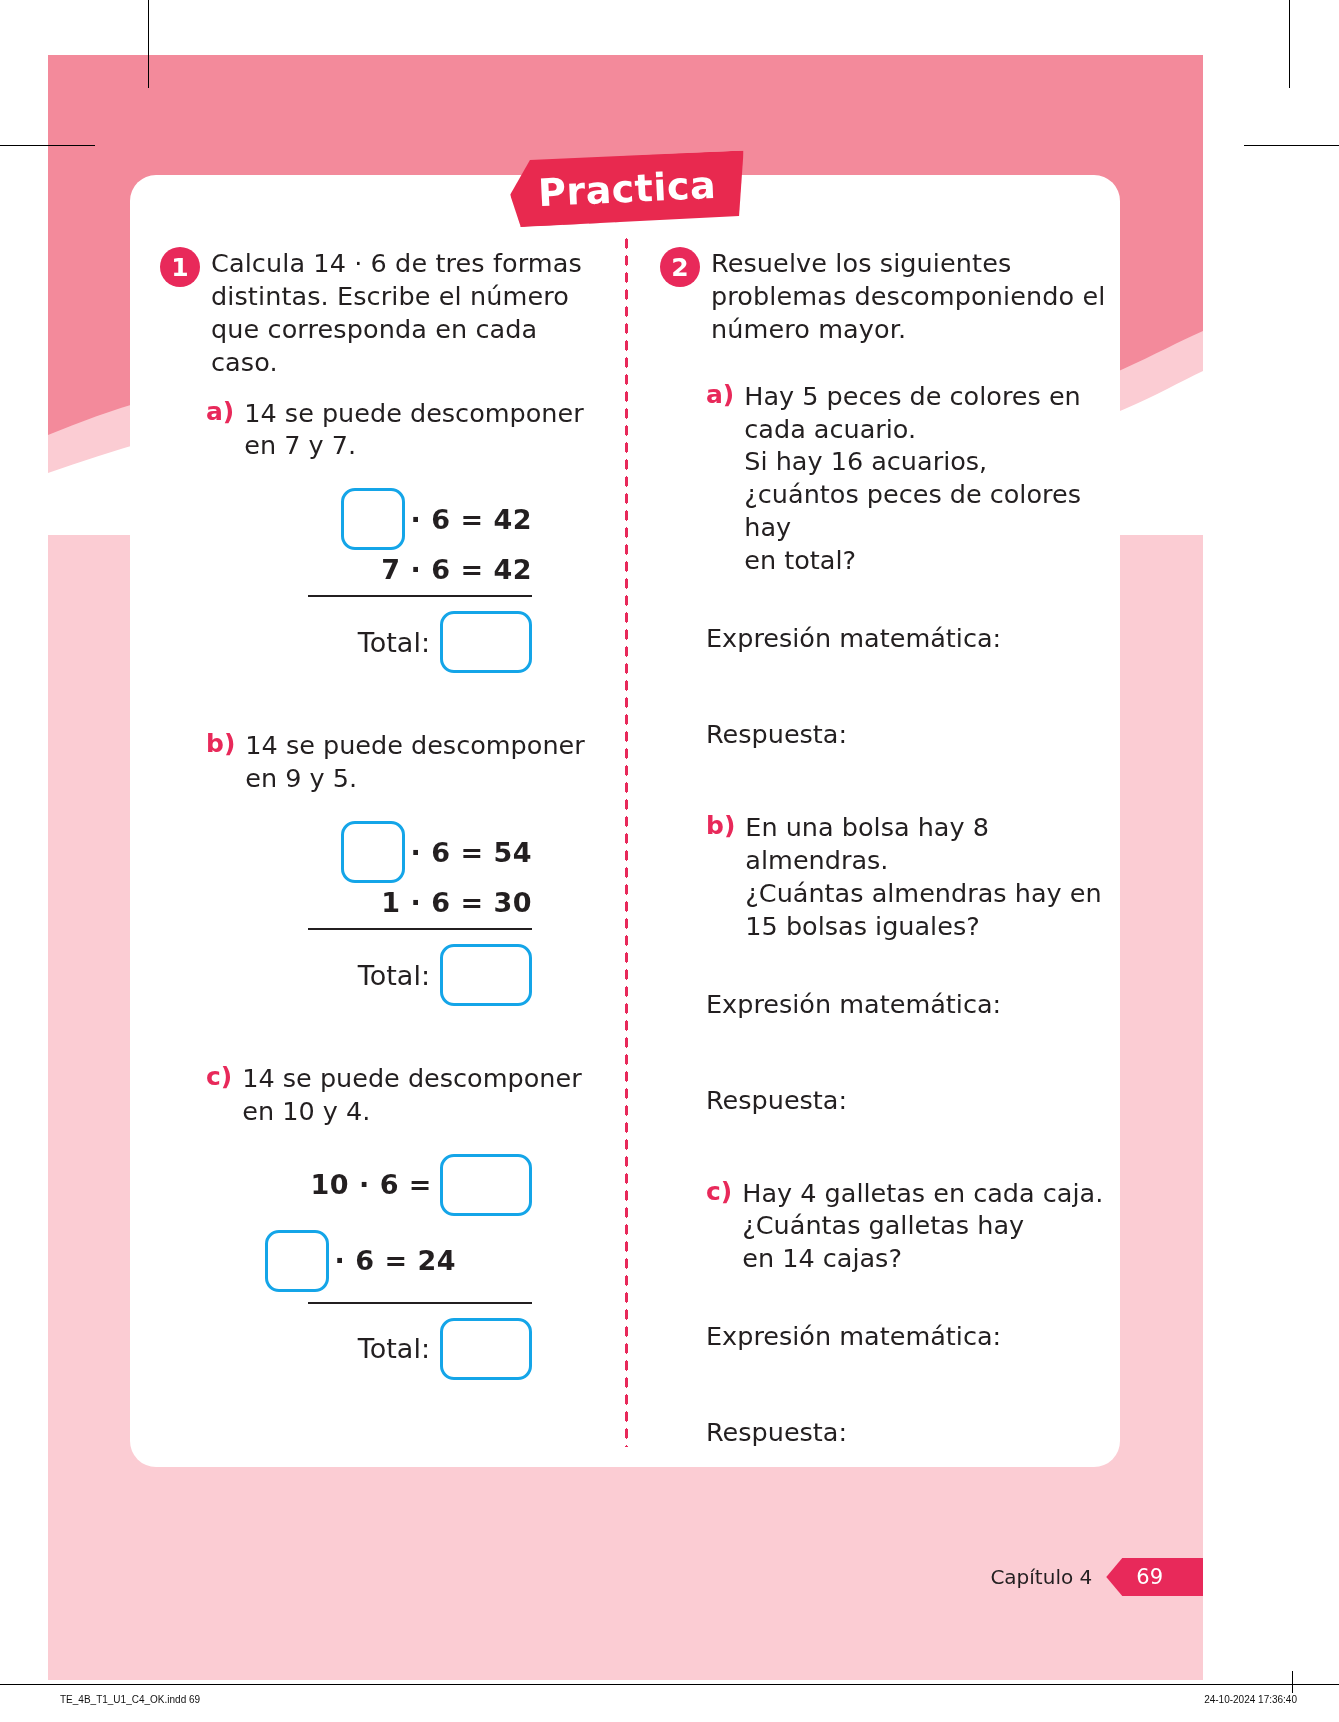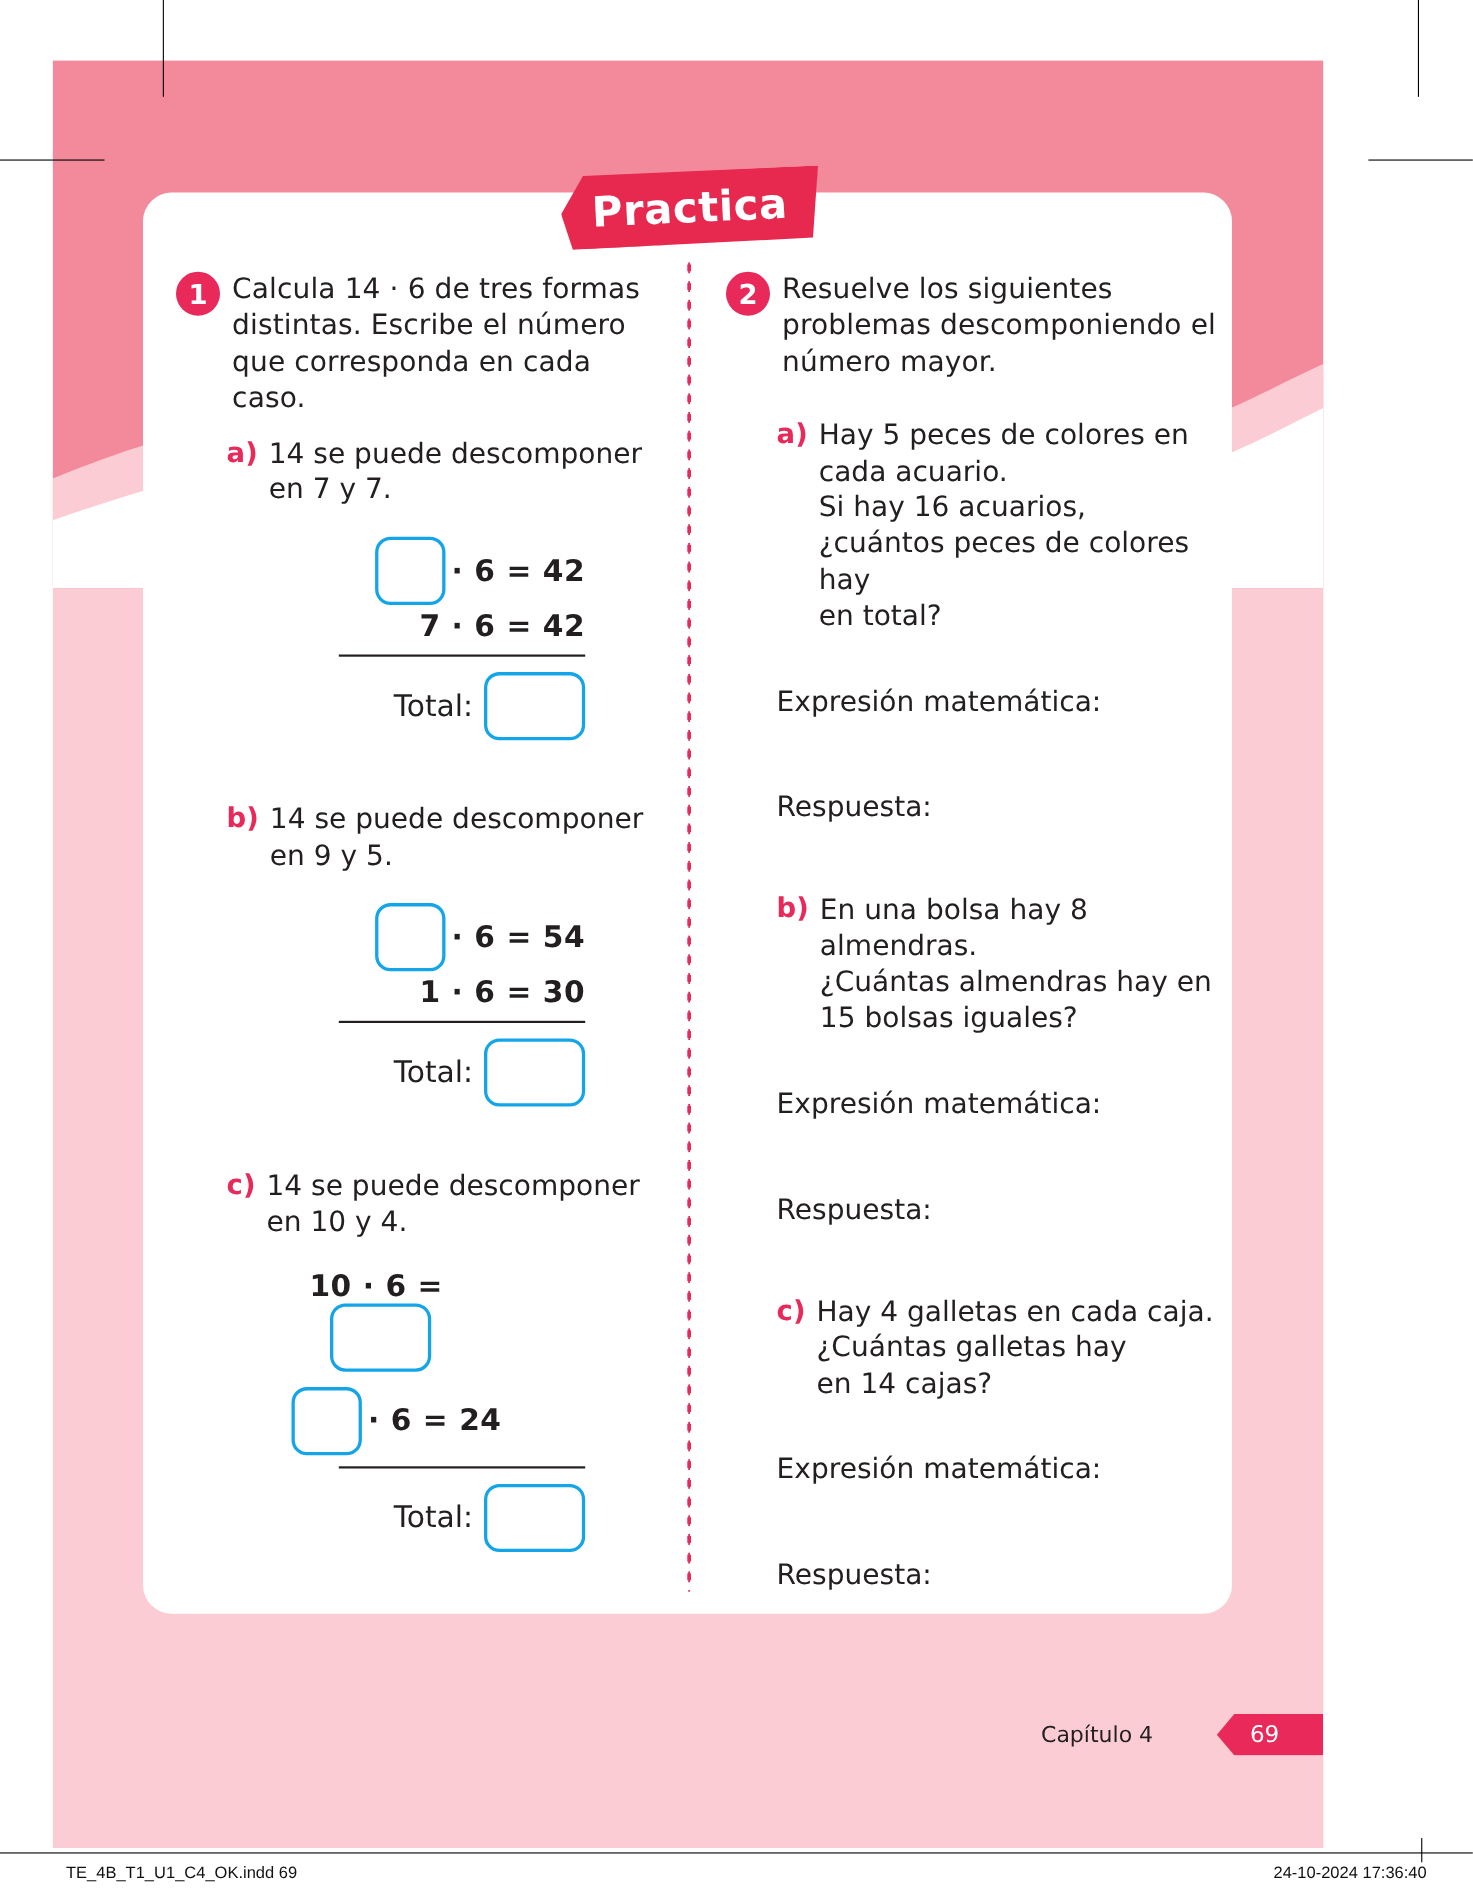--- a/index.html
+++ b/index.html
@@ -101,34 +101,34 @@
     display:flex;align-items:center;justify-content:flex-end;
     padding-right:76px;margin-top:14px;
   }
   .totalrow .lbl{font-size:27px;color:#231f20;margin-right:10px;}
 
   
   .prompt{font-size:25.5px;color:#231f20;margin-top:46px;padding-left:46px;}
 
   
   #chap{
-    position:absolute;right:0px;bottom:84px;display:flex;align-items:center;z-index:10;gap:44px;
+    position:absolute;right:0px;bottom:84px;display:flex;align-items:center;z-index:10;
   }
   #chap .lbl{font-size:20px;color:#231f20;margin-right:14px;}
   #chap .pg{
     background:#e8295a;color:#fff;font-size:21px;
     padding:7px 40px 7px 30px;
     clip-path:polygon(16px 0,100% 0,100% 100%,16px 100%,0 50%);
   }
 
   
   #slug{
     position:absolute;left:0;top:1684px;width:1339px;height:38px;
     border-top:1px solid #000;
-    font-family:"Liberation Sans", sans-serif;font-size:15px;color:#111;
+    font-family:"Liberation Sans", sans-serif;font-size:10px;color:#111;
   }
   #slug .l{position:absolute;left:60px;top:9px;}
   #slug .r{position:absolute;right:42px;top:9px;}
   #slug .tick{position:absolute;right:46px;top:-14px;width:1px;height:22px;background:#000;}
 </style>
 </head>
 <body>
 
 <div class="crop v" style="left:148px;top:0;"></div>
 <div class="crop h" style="left:0;top:145px;"></div>
@@ -205,21 +205,21 @@
         </div>
 
         <div class="item" style="margin-top:56px;">
           <div class="ltr">c)</div>
           <div class="body">
             <span class="ln">14 se puede descomponer</span>
             <span class="ln">en 10 y 4.</span>
           </div>
         </div>
         <div class="math">
-          <div class="eqrow" style="padding-right:76px;flex-direction:column;">
+          <div class="eqrow" style="padding-right:76px;">
             <div class="eq pre">10 · 6 =</div>
             <div class="box" style="width:92px;"></div>
           </div>
           <div class="eqrow" style="padding-right:152px;margin-top:14px;align-items:center;">
             <div class="box"></div>
             <div class="eq">· 6 = 24</div>
           </div>
           <div class="rule" style="width:224px;margin-right:76px;"></div>
           <div class="totalrow">
             <div class="lbl">Total:</div>

